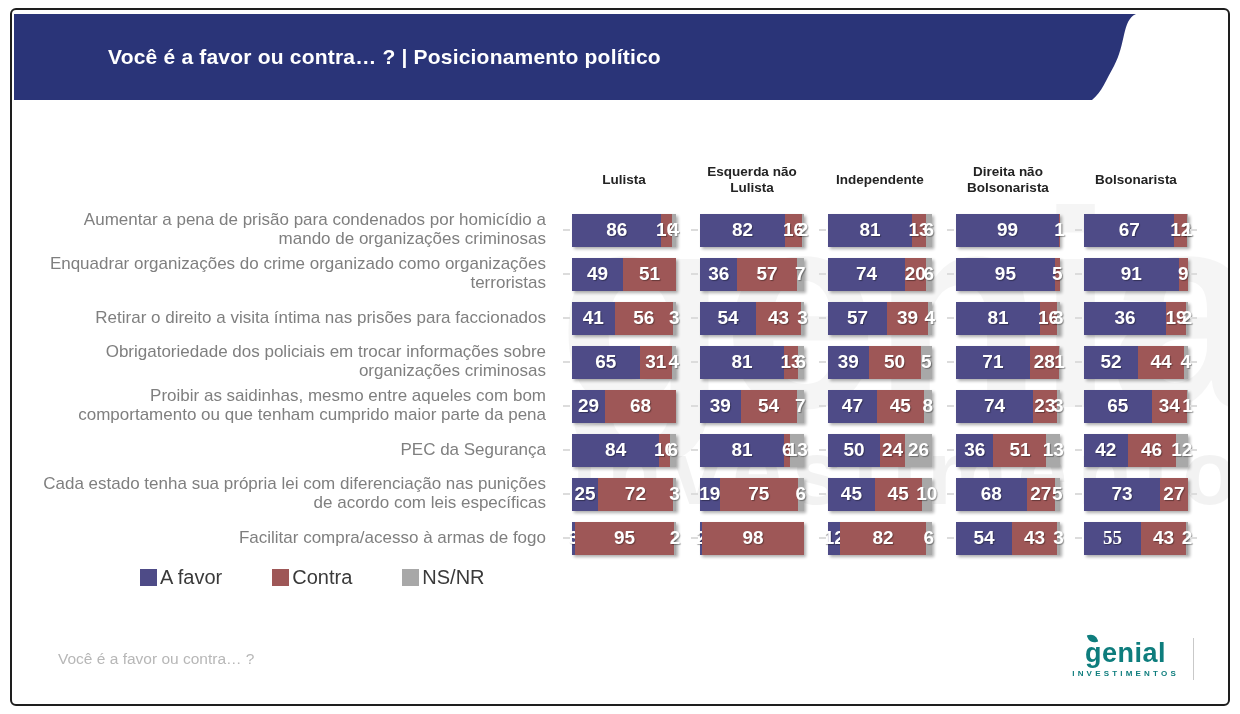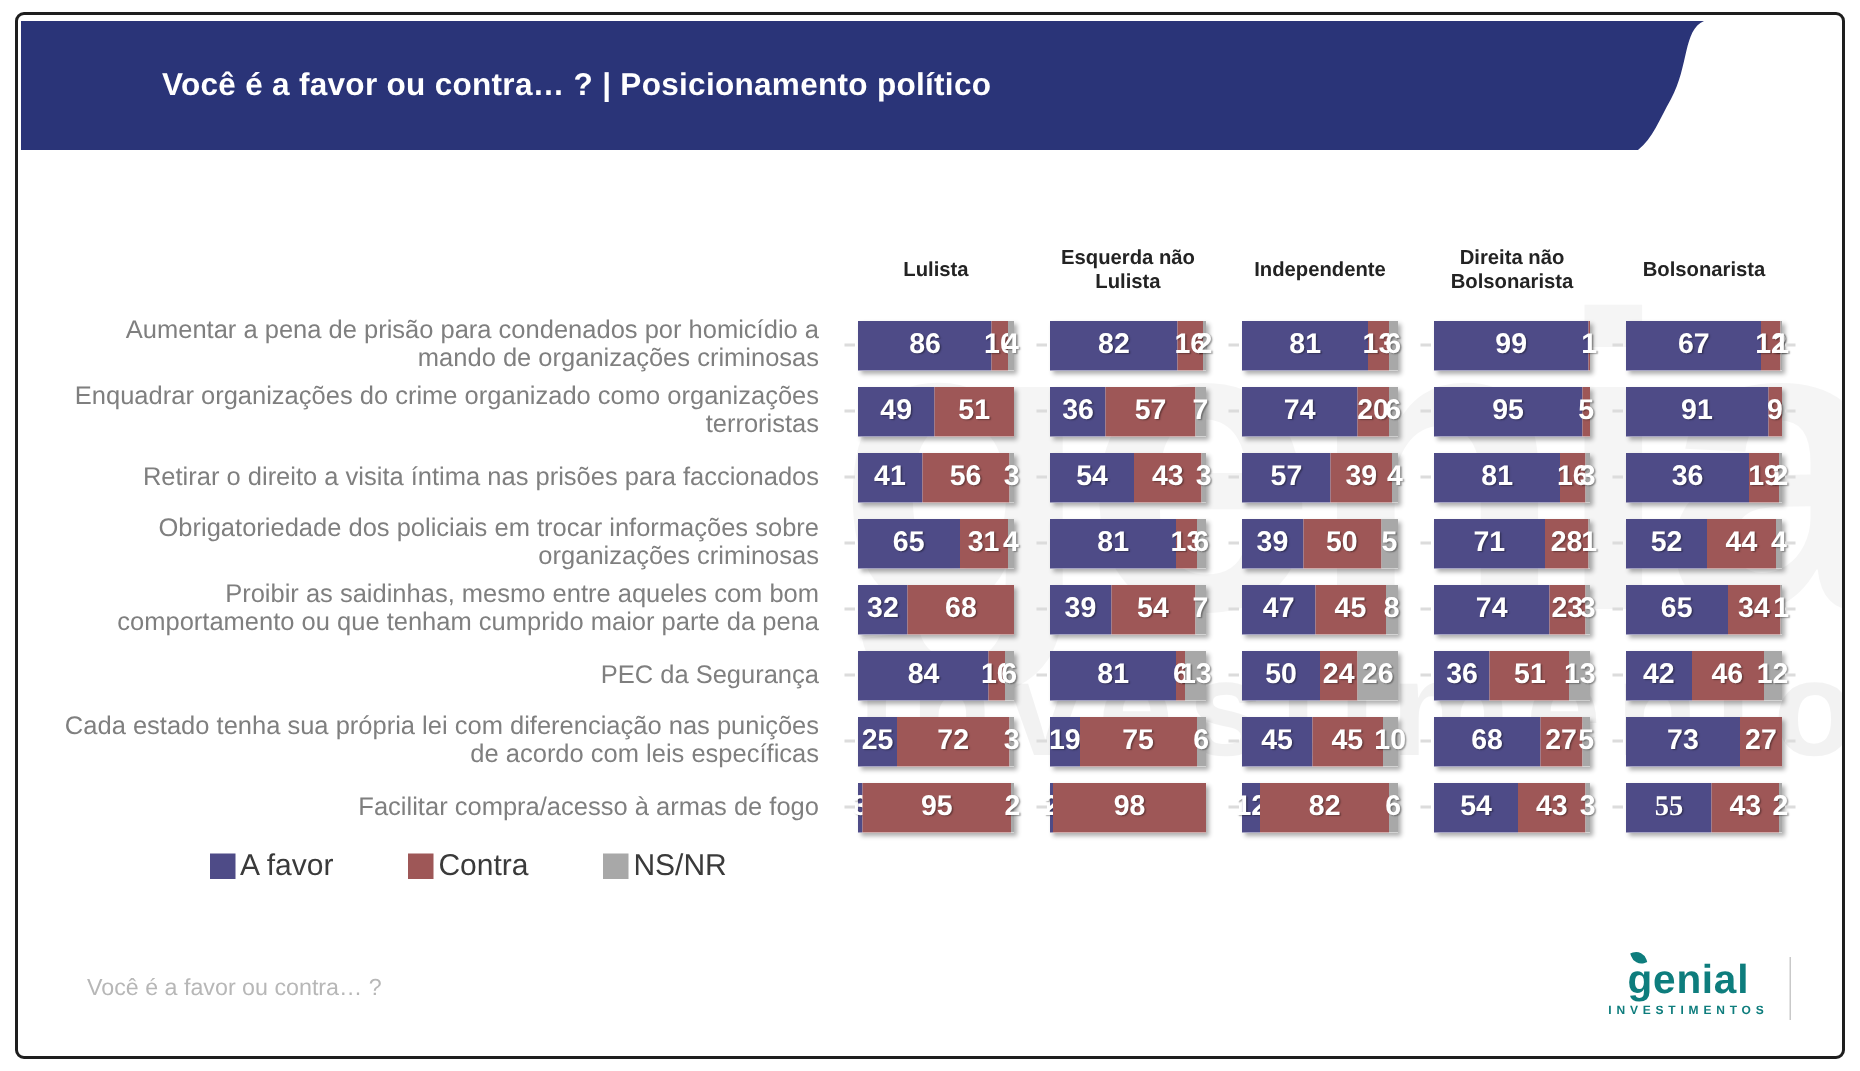--- a/index.html
+++ b/index.html
@@ -332,21 +332,21 @@
           </div>
           <div class="seg seg-nsnr" style="width: 4%;">
             <span>4</span>
           </div>
         </div>
       </div>
       <div class="row-label">Proibir as saidinhas, mesmo entre aqueles com bom comportamento ou que tenham cumprido maior parte da pena</div>
       <div class="bar-cell">
         <div class="bar">
           <div class="seg seg-favor" style="width: 32%;">
-            <span>32</span>
+            <span>29</span>
           </div>
           <div class="seg seg-contra" style="width: 68%;">
             <span>68</span>
           </div>
         </div>
       </div>
       <div class="bar-cell">
         <div class="bar">
           <div class="seg seg-favor" style="width: 39%;">
             <span>39</span>

